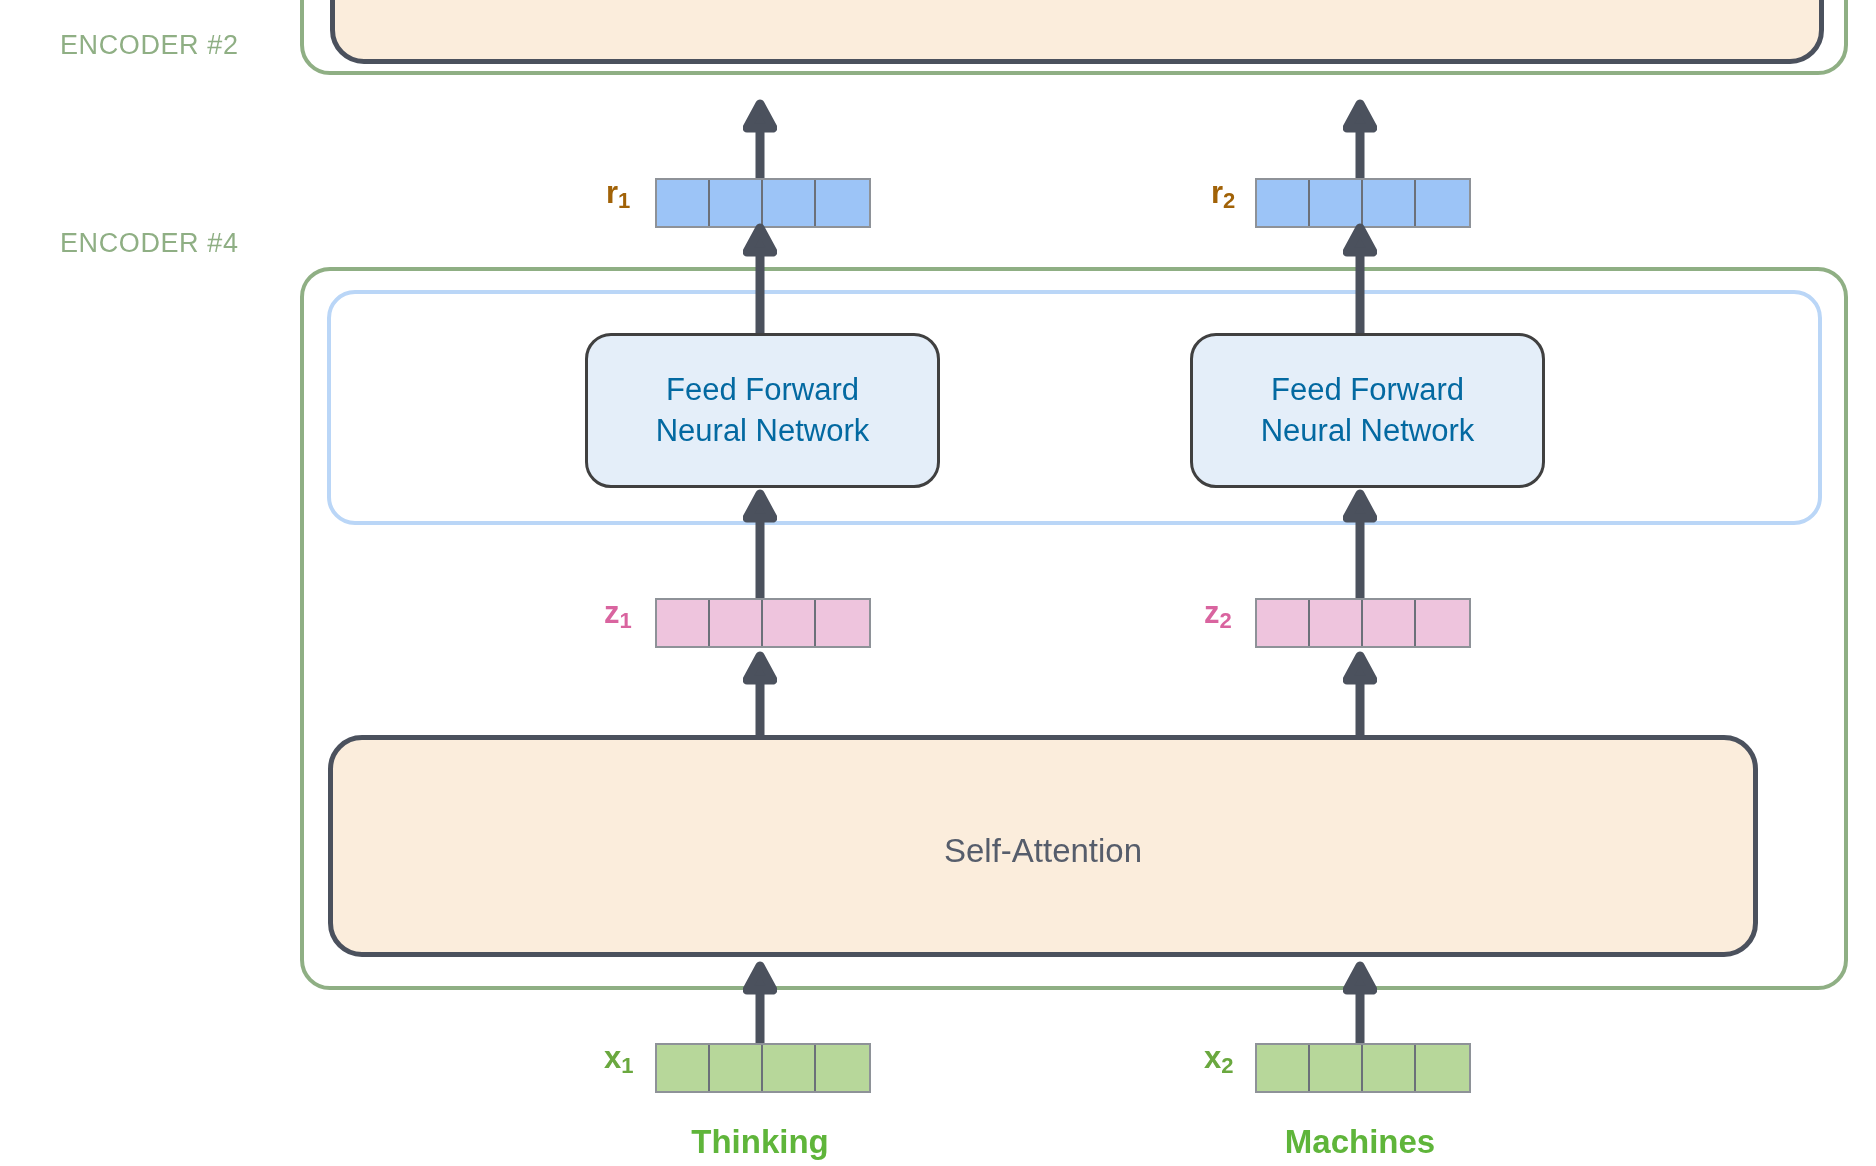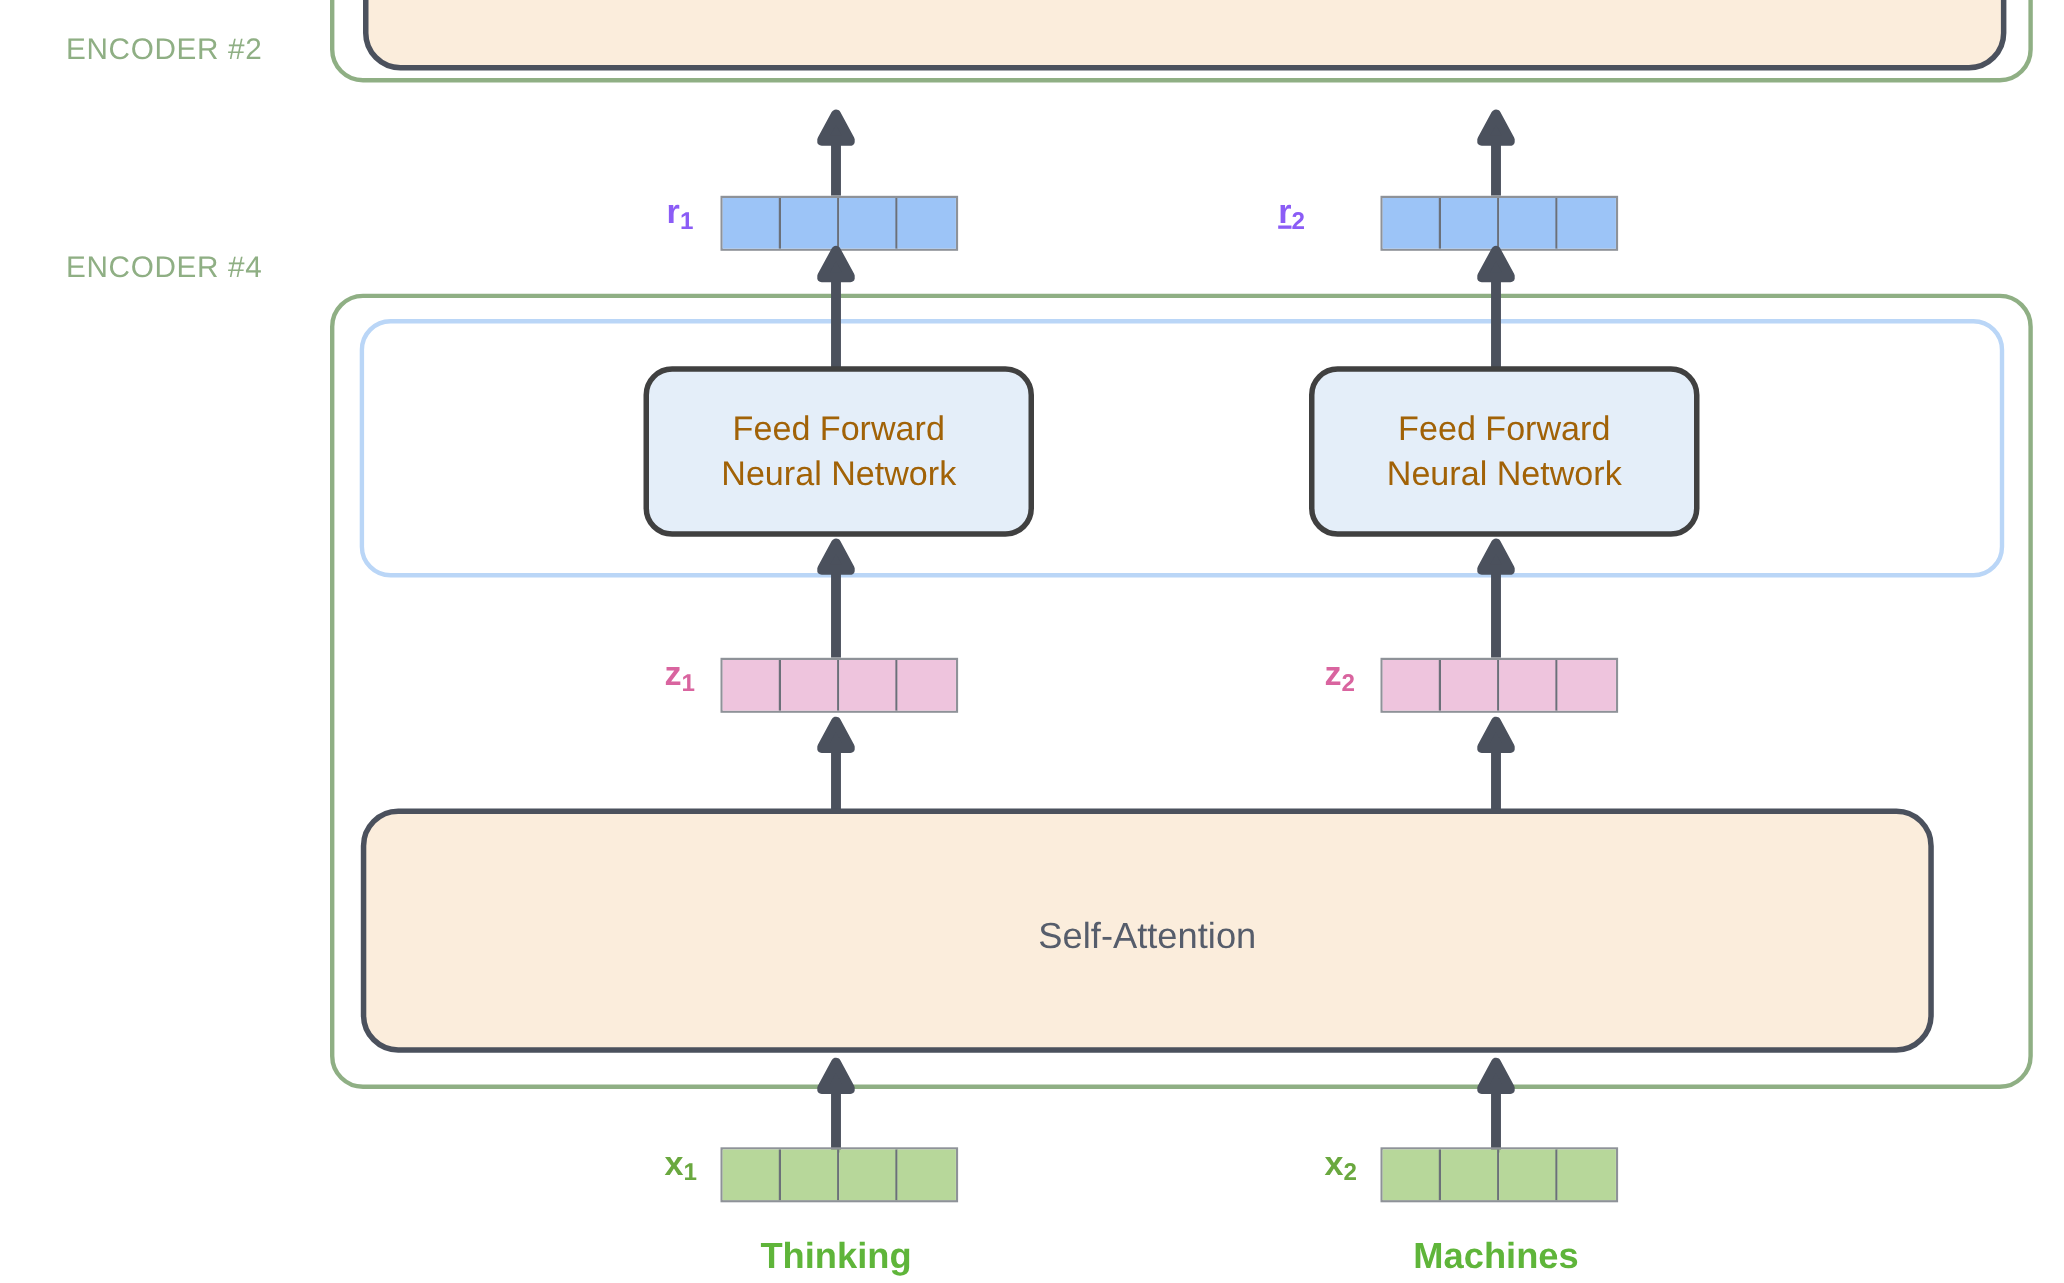--- a/index.html
+++ b/index.html
@@ -94,28 +94,28 @@
     box-sizing: border-box;
     background: transparent;
   }
 
   
   .ffn-box {
     position: absolute;
     width: 355px;
     height: 155px;
     background: #e4eef9;
-    border: 5px solid #404040;
+    border: 3px solid #404040;
     border-radius: 26px;
     box-sizing: border-box;
     display: flex;
     align-items: center;
     justify-content: center;
     text-align: center;
-    color: #a16207;
+    color: #0369a1;
     font-size: 31px;
     line-height: 1.32;
     font-family: "Liberation Sans", sans-serif;
   }
   #ffn-box-1 { left: 585px; top: 333px; }
   #ffn-box-2 { left: 1190px; top: 333px; }
 
   
   .vector {
     position: absolute;
@@ -142,29 +142,29 @@
     font-weight: bold;
     font-family: "Liberation Sans", sans-serif;
     white-space: nowrap;
   }
   .vec-label .sub {
     font-size: 22px;
     vertical-align: baseline;
     position: relative;
     top: 5px;
   }
-  .lbl-blue  { color: #8b5cf6; }
+  .lbl-blue  { color: #a16207; }
   .lbl-pink  { color: #d9649f; text-align: right; }
   .lbl-green { color: #6aa83f; }
 
   
   #vec-r1 { left: 655px; top: 178px; }
   #lbl-r1 { left: 606px; top: 175px; }
   #vec-r2 { left: 1255px; top: 178px; }
-  #lbl-r2 { left: 1162px; top: 175px; text-decoration: underline; }
+  #lbl-r2 { left: 1211px; top: 175px; }
 
   
   #vec-z1 { left: 655px; top: 598px; }
   #lbl-z1 { left: 604px; top: 595px; }
   #vec-z2 { left: 1255px; top: 598px; }
   #lbl-z2 { left: 1204px; top: 595px; }
 
   
   #vec-x1 { left: 655px; top: 1043px; }
   #lbl-x1 { left: 604px; top: 1040px; }

